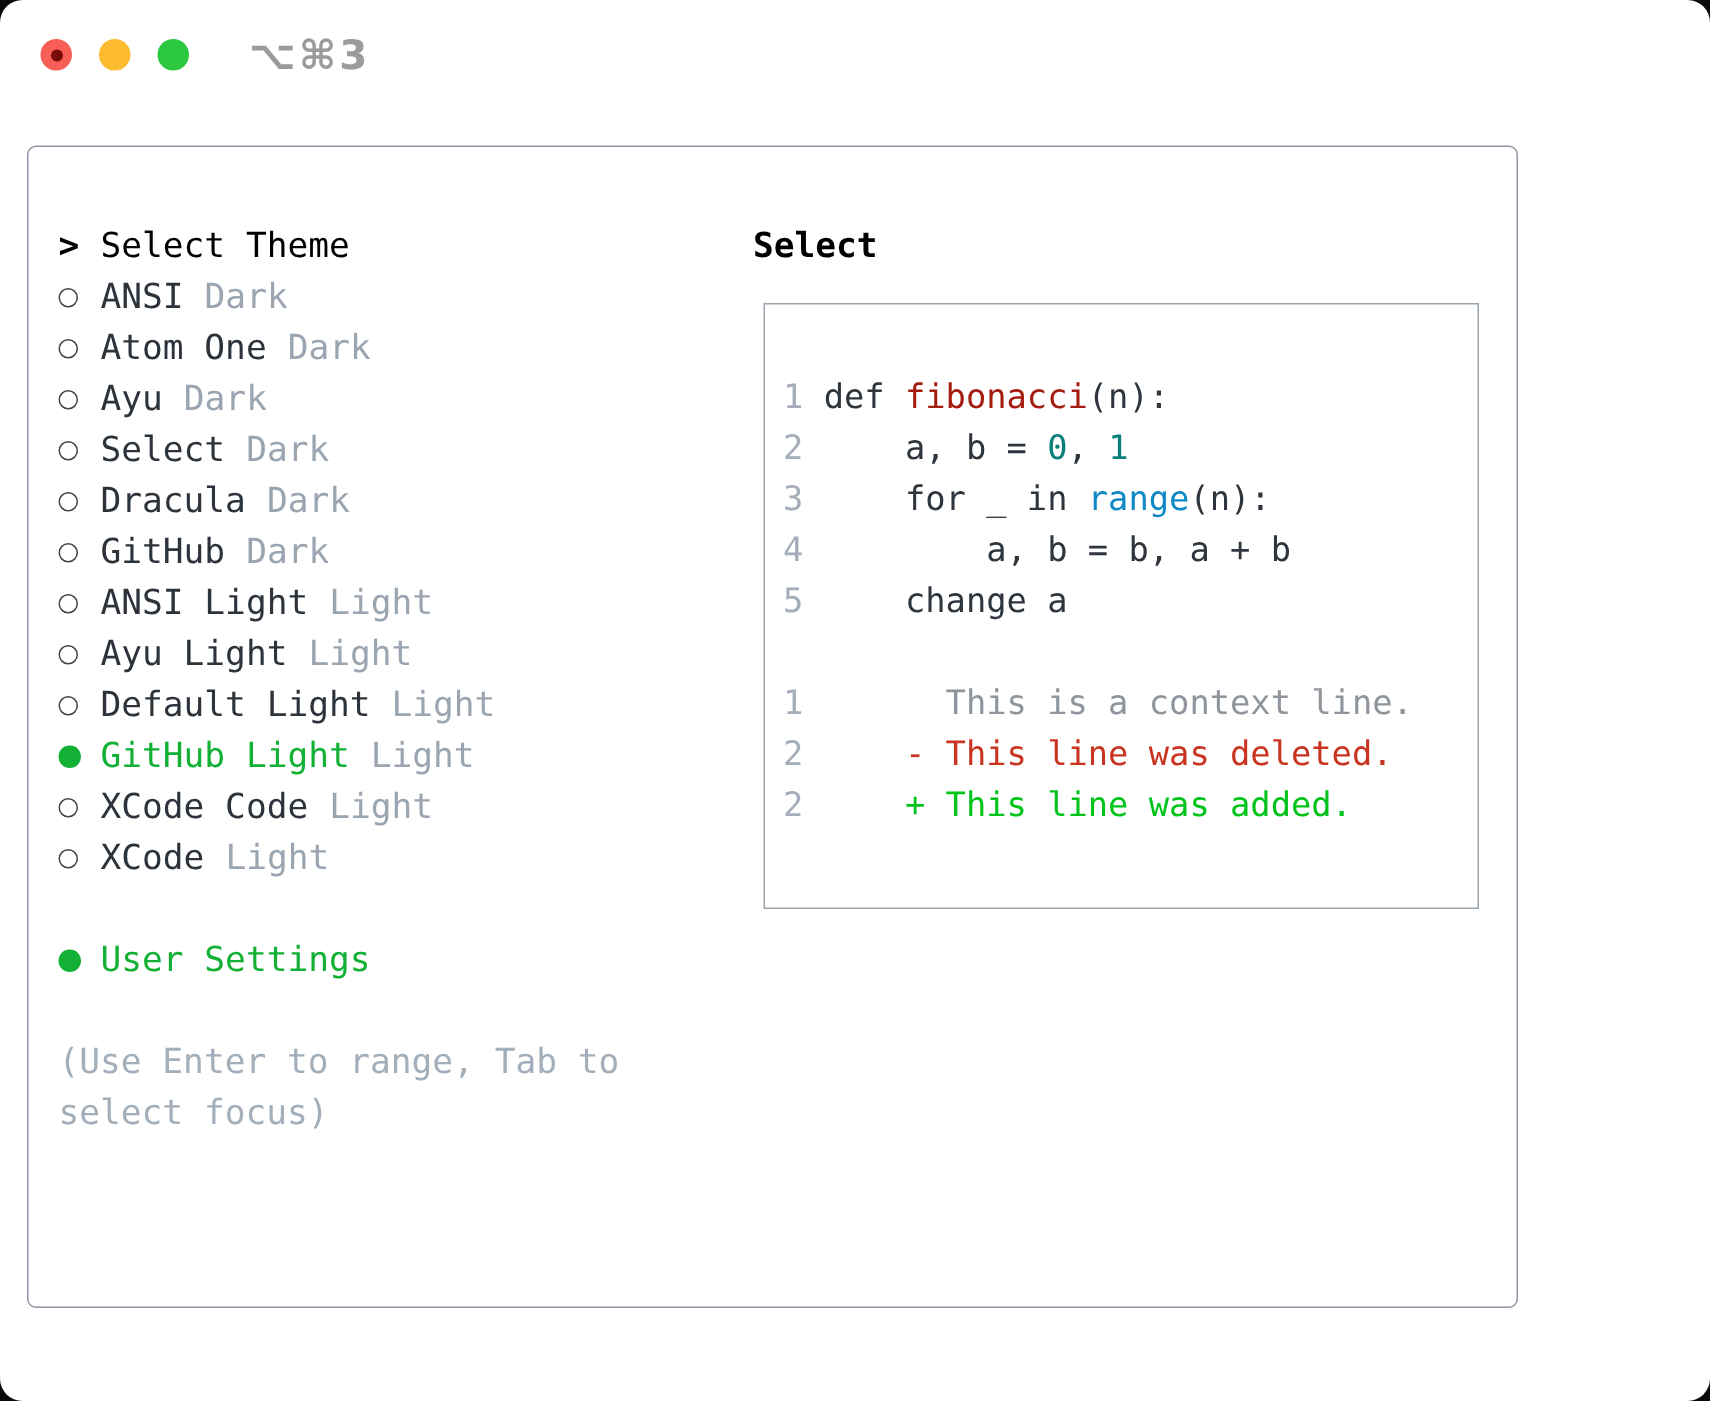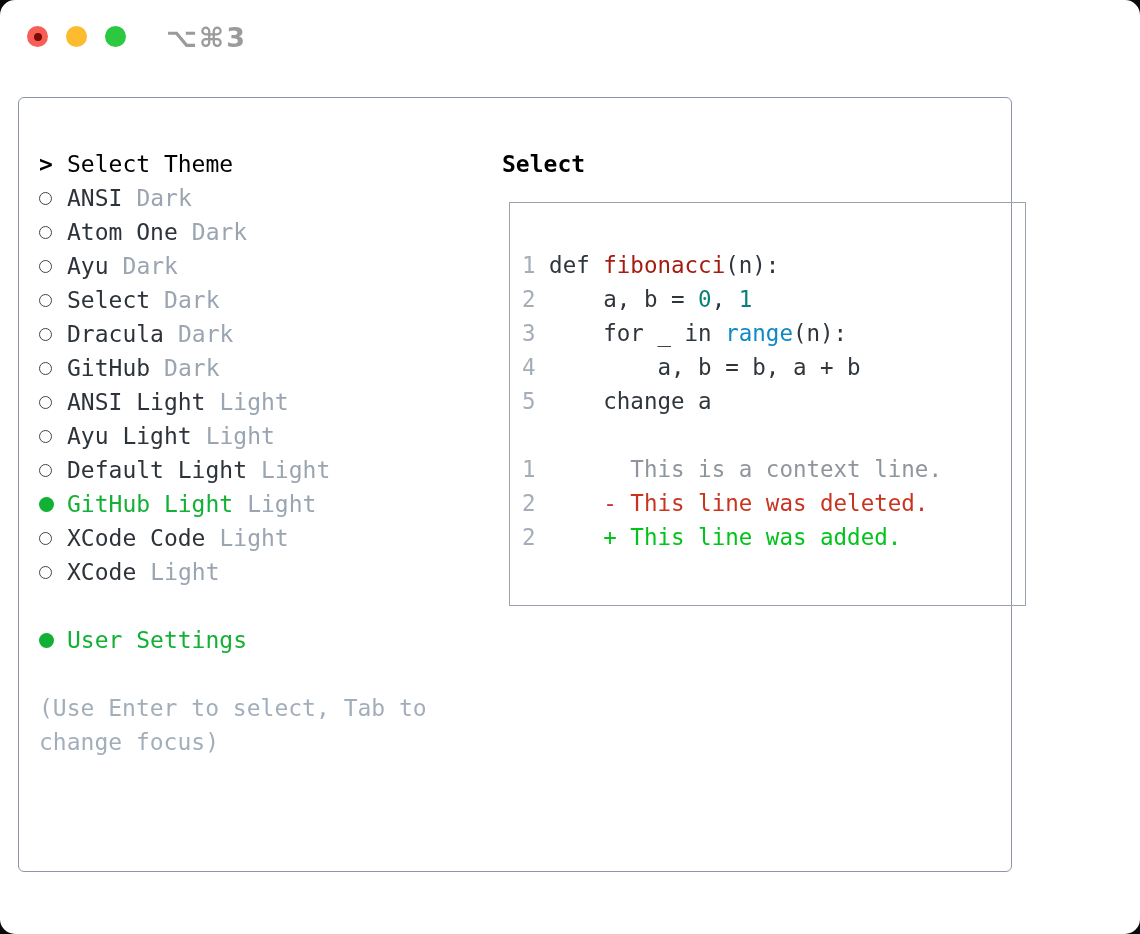--- a/index.html
+++ b/index.html
@@ -35,21 +35,21 @@
   .circle{width:13px;height:13px;border:1.6px solid #3f454c;border-radius:50%;box-sizing:border-box;display:inline-block;}
   .circle.sel{width:15px;height:15px;border:none;background:var(--accent_green);}
   .iname{white-space:pre;}
   .item.selected .iname{color:var(--accent_green);}
   .variant{margin-left:14px;color:var(--variant_gray);white-space:pre;}
   .apply-header{margin-left:28px;color:var(--header_text);}
   .hint-line{color:var(--hint_gray);white-space:pre;}
   
   .preview-label{position:absolute;left:483px;top:49px;height:34px;line-height:34px;font-size:23px;font-weight:700;color:var(--header_text);}
   .preview-box{
-    position:absolute;left:490px;top:104px;width:517px;height:404px;
+    position:absolute;left:490px;top:104px;width:477px;height:404px;
     border:1.5px solid var(--preview_border);box-sizing:border-box;
     padding:45px 0 0 12px;
   }
   .pline{height:34px;line-height:34px;font-size:22.5px;white-space:pre;}
   .ln{color:var(--line_number_gray);}
   .s-plain{color:var(--code_plain);}
   .s-func{color:var(--function_red);}
   .s-number{color:var(--number_teal);}
   .s-builtin{color:var(--builtin_blue);}
   .s-context{color:var(--context_gray);}
@@ -169,22 +169,22 @@
       <div id="apply-items">
           <div class="row item selected">
             <span class="bullet-box">
               <span class="circle sel"></span>
             </span>
             <span class="iname">User Settings</span>
           </div>
         </div>
       <div class="row"></div>
       <div id="hint">
-          <div class="row hint-line">(Use Enter to select, Tab to</div>
-          <div class="row hint-line">change focus)</div>
+          <div class="row hint-line">(Use Enter to range, Tab to</div>
+          <div class="row hint-line">select focus)</div>
         </div>
     </div>
 
     <div class="preview-label">Select</div>
     <div class="preview-box">
       <div id="preview-code">
           <div class="pline"><span class="ln">1 </span><span class="s-plain">def </span><span class="s-func">fibonacci</span><span class="s-plain">(n):</span></div>
           <div class="pline"><span class="ln">2 </span><span class="s-plain">    a, b = </span><span class="s-number">0</span><span class="s-plain">, </span><span class="s-number">1</span></div>
           <div class="pline"><span class="ln">3 </span><span class="s-plain">    for _ in </span><span class="s-builtin">range</span><span class="s-plain">(n):</span></div>
           <div class="pline"><span class="ln">4 </span><span class="s-plain">        a, b = b, a + b</span></div>

